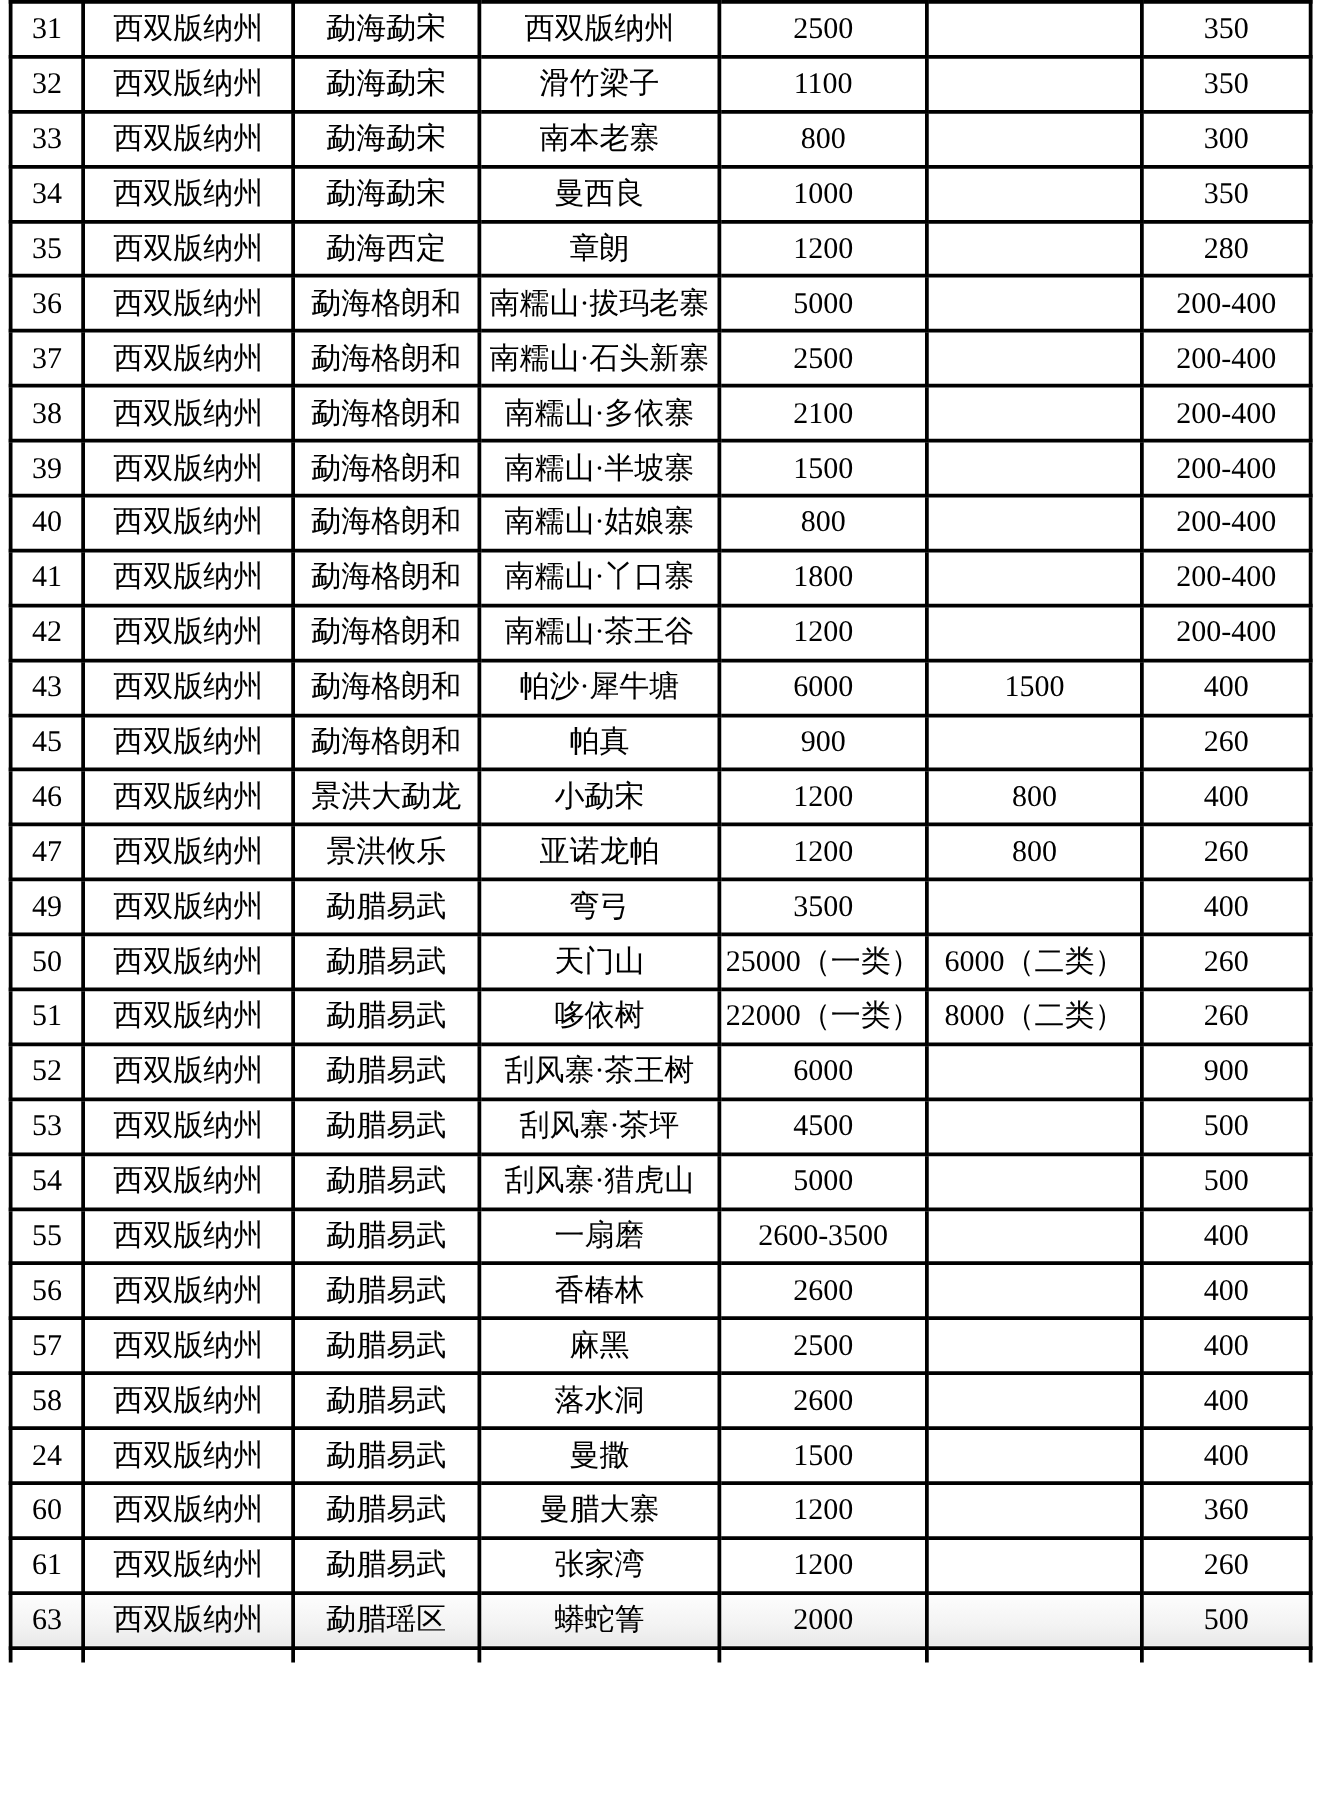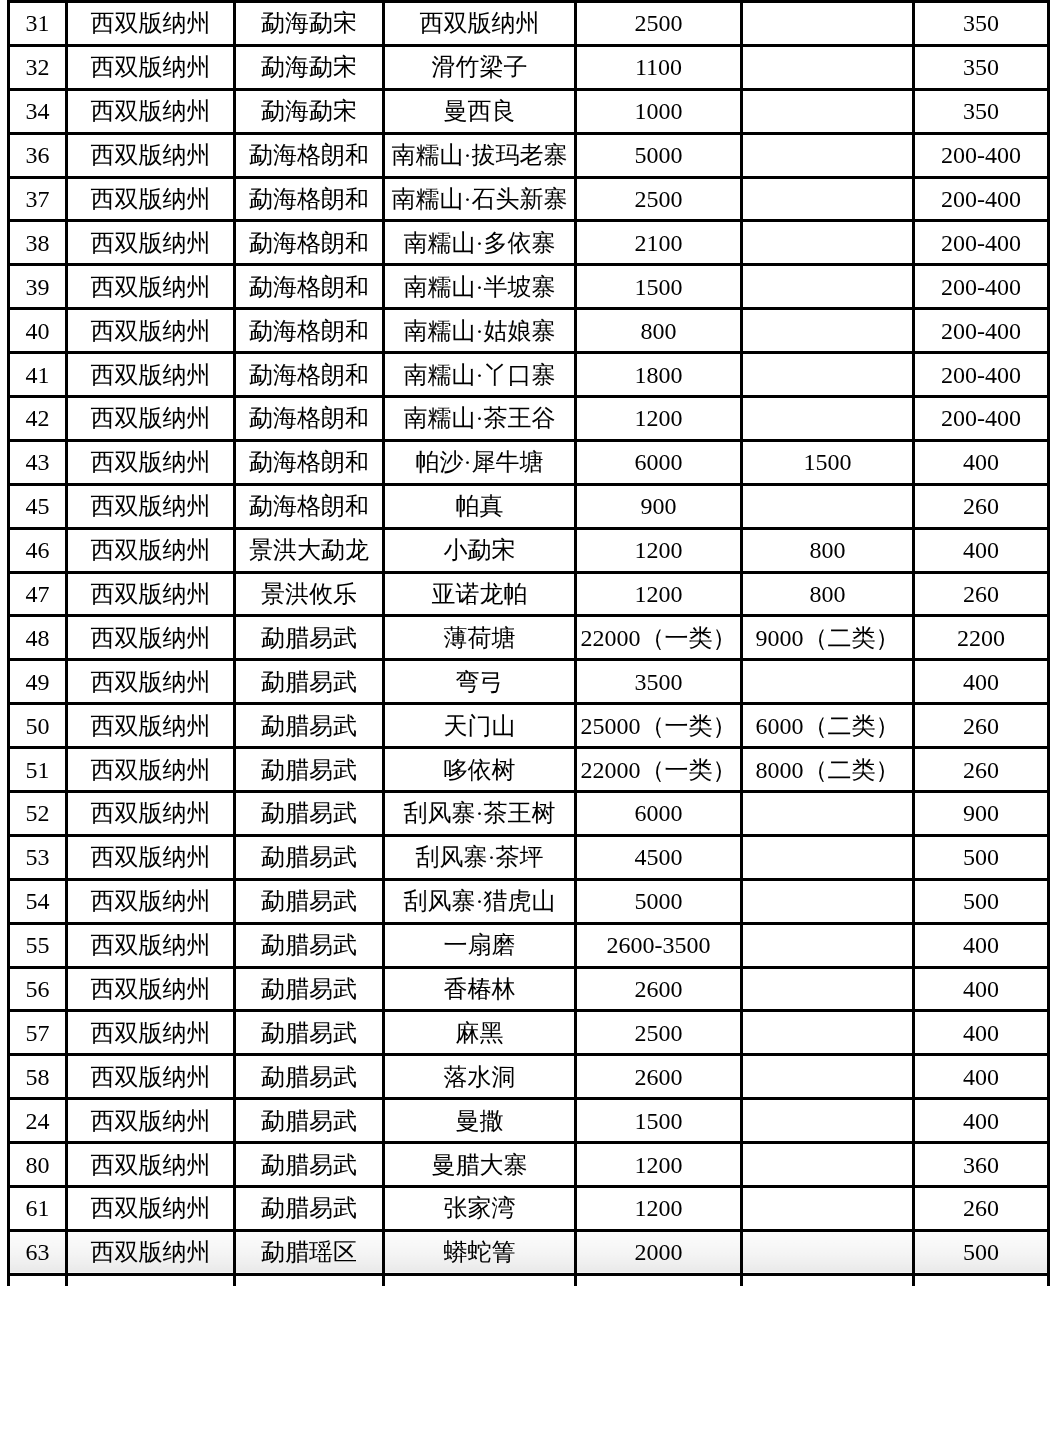--- a/index.html
+++ b/index.html
@@ -76,29 +76,47 @@
         <tr>
           <td>32</td>
           <td>西双版纳州</td>
           <td>勐海勐宋</td>
           <td>滑竹梁子</td>
           <td>1100</td>
           <td></td>
           <td>350</td>
         </tr>
         <tr>
+          <td>33</td>
+          <td>西双版纳州</td>
+          <td>勐海勐宋</td>
+          <td>南本老寨</td>
+          <td>800</td>
+          <td></td>
+          <td>300</td>
+        </tr>
+        <tr>
           <td>34</td>
           <td>西双版纳州</td>
           <td>勐海勐宋</td>
           <td>曼西良</td>
           <td>1000</td>
           <td></td>
           <td>350</td>
         </tr>
         <tr>
+          <td>35</td>
+          <td>西双版纳州</td>
+          <td>勐海西定</td>
+          <td>章朗</td>
+          <td>1200</td>
+          <td></td>
+          <td>280</td>
+        </tr>
+        <tr>
           <td>36</td>
           <td>西双版纳州</td>
           <td>勐海格朗和</td>
           <td>南糯山·拔玛老寨</td>
           <td>5000</td>
           <td></td>
           <td>200-400</td>
         </tr>
         <tr>
           <td>37</td>
@@ -184,29 +202,20 @@
         <tr>
           <td>47</td>
           <td>西双版纳州</td>
           <td>景洪攸乐</td>
           <td>亚诺龙帕</td>
           <td>1200</td>
           <td>800</td>
           <td>260</td>
         </tr>
         <tr>
-          <td>48</td>
-          <td>西双版纳州</td>
-          <td>勐腊易武</td>
-          <td>薄荷塘</td>
-          <td>22000（一类）</td>
-          <td>9000（二类）</td>
-          <td>2200</td>
-        </tr>
-        <tr>
           <td>49</td>
           <td>西双版纳州</td>
           <td>勐腊易武</td>
           <td>弯弓</td>
           <td>3500</td>
           <td></td>
           <td>400</td>
         </tr>
         <tr>
           <td>50</td>
@@ -292,21 +301,21 @@
         <tr>
           <td>24</td>
           <td>西双版纳州</td>
           <td>勐腊易武</td>
           <td>曼撒</td>
           <td>1500</td>
           <td></td>
           <td>400</td>
         </tr>
         <tr>
-          <td>80</td>
+          <td>60</td>
           <td>西双版纳州</td>
           <td>勐腊易武</td>
           <td>曼腊大寨</td>
           <td>1200</td>
           <td></td>
           <td>360</td>
         </tr>
         <tr>
           <td>61</td>
           <td>西双版纳州</td>

